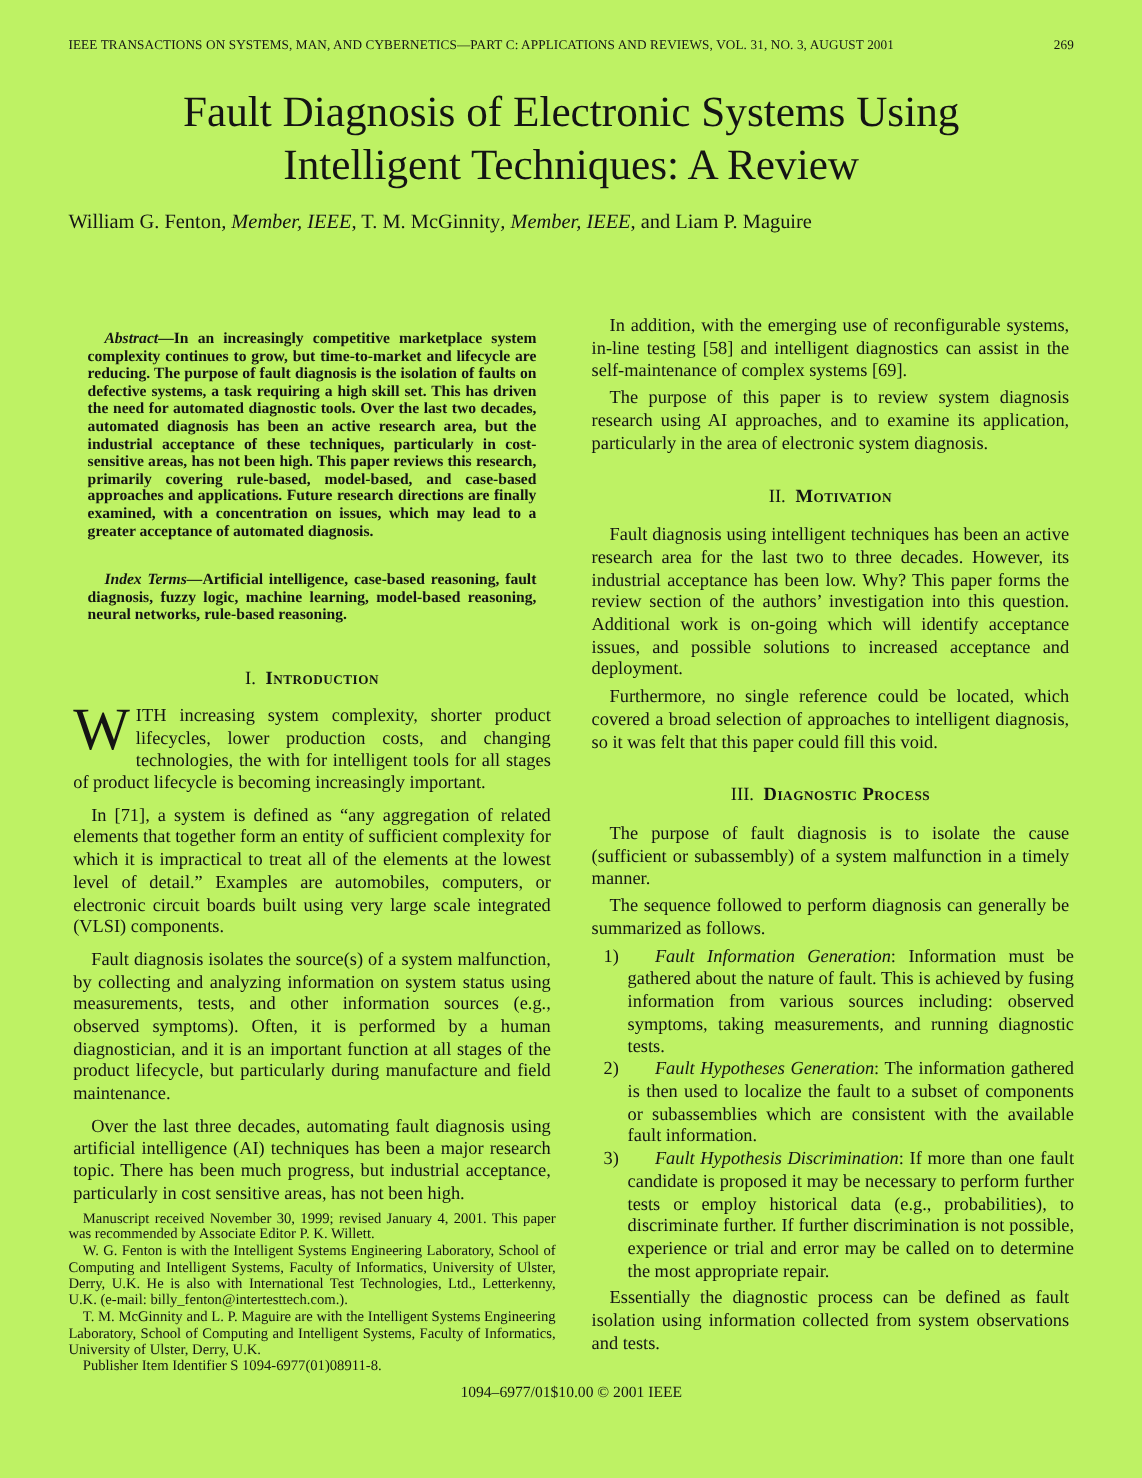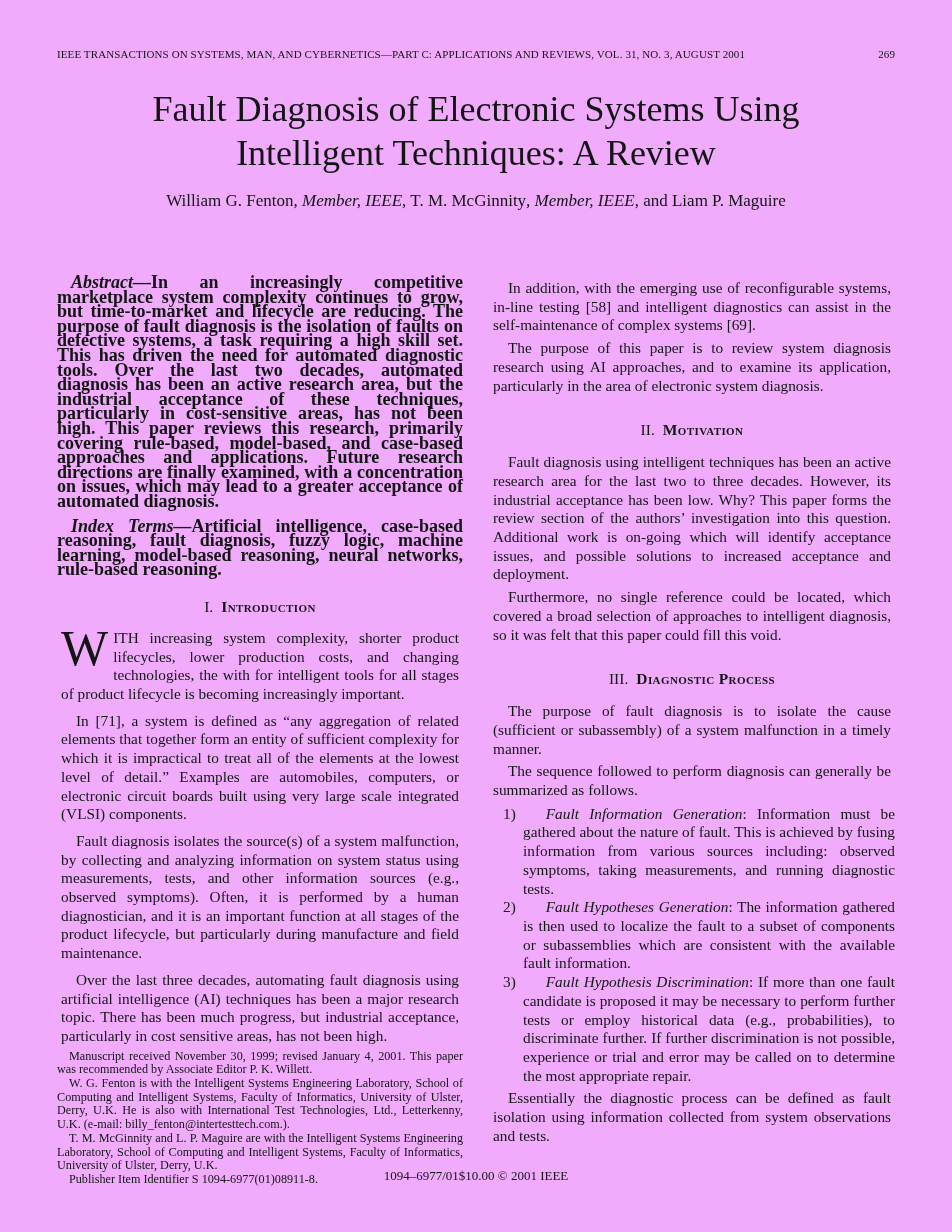--- a/index.html
+++ b/index.html
@@ -5,25 +5,25 @@
   html, body {
     margin: 0;
     padding: 0;
     background: #ffffff;
   }
   .page {
     position: relative;
     width: 952px;
     height: 1232px;
     margin: 0;
-    background: #f0abfc;
+    background: #bef264;
     color: #141414;
     font-family: "Liberation Serif", serif;
     box-sizing: border-box;
-    padding: 48px 57px 0 57px;
+    padding: 32px 57px 0 57px;
     overflow: hidden;
   }
   
   .running-head {
     display: flex;
     justify-content: space-between;
     align-items: baseline;
     font-size: 11px;
     letter-spacing: 0.1px;
     white-space: nowrap;
@@ -32,47 +32,46 @@
   .paper-title {
     margin: 27px auto 0 auto;
     width: 760px;
     text-align: center;
     font-size: 36px;
     line-height: 44px;
     font-weight: normal;
   }
   .authors-line {
     margin-top: 16px;
-    text-align: center;
     font-size: 17px;
   }
   .authors-line .ital { font-style: italic; }
   
   .columns {
     display: flex;
     gap: 26px;
     margin-top: 64px;
     height: 880px;
   }
   .col {
     width: 406px;
     box-sizing: border-box;
   }
   .col-left {
     display: flex;
     flex-direction: column;
   }
   
   .abstract-block, .index-block {
-    font-size: 18px;
+    font-size: 13px;
     line-height: 14.6px;
     font-weight: bold;
     text-align: justify;
     text-indent: 14px;
-    margin: 0;
+    margin: 16px;
   }
   .index-block { margin-top: 10px; }
   .lead-label { font-style: italic; }
   
   .section-heading {
     text-align: center;
     font-size: 15.5px;
     margin: 26px 0 14px 0;
     font-weight: normal;
   }

